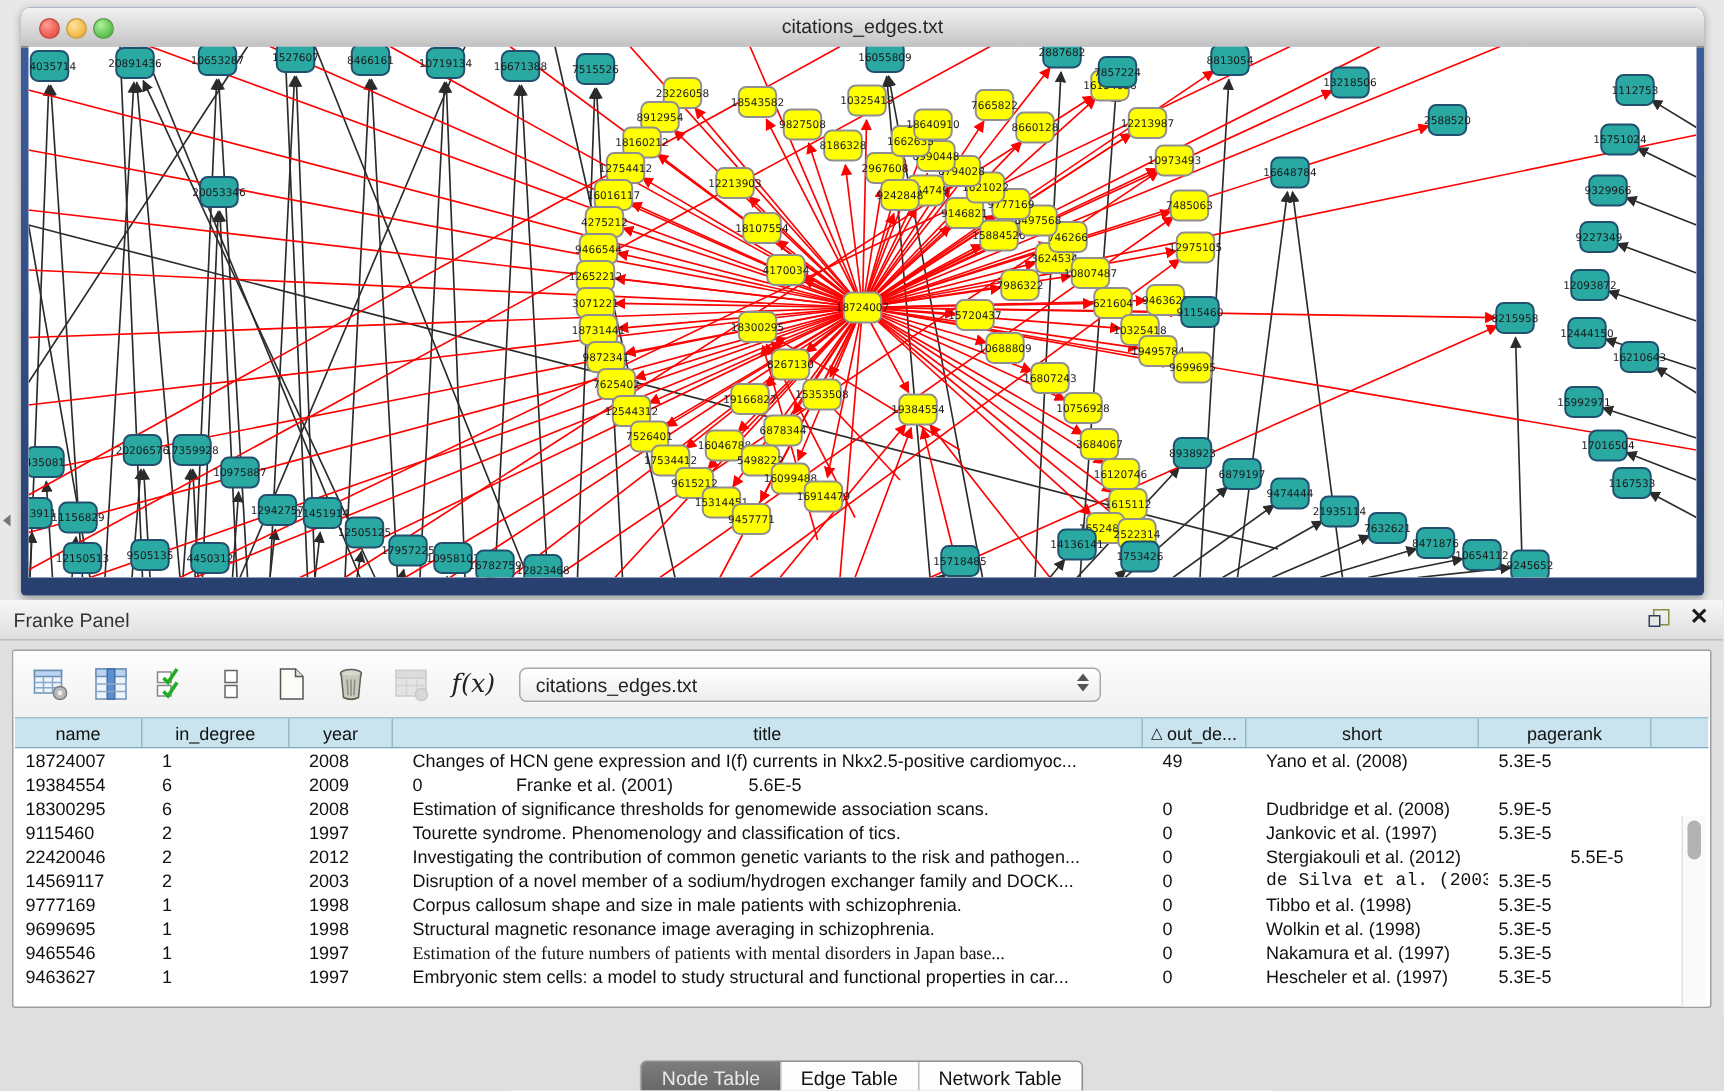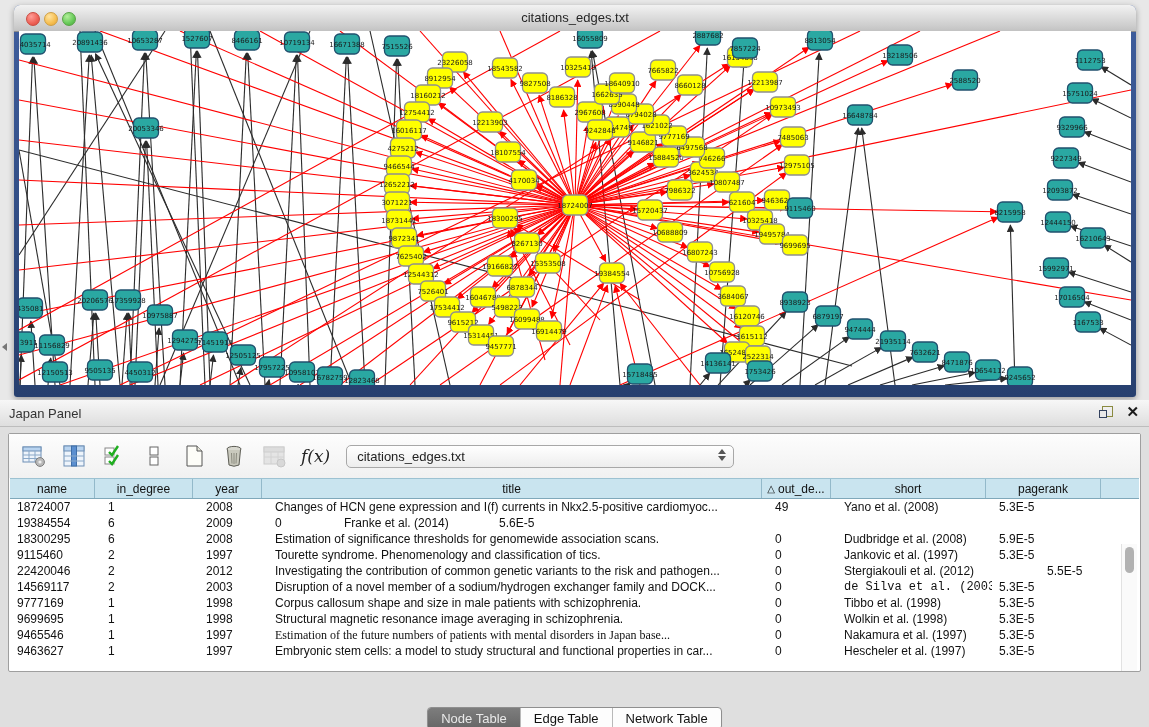--- a/index.html
+++ b/index.html
@@ -539,21 +539,21 @@
           <rect x="747.5" y="361" width="25" height="20" rx="5" fill="#2aa8a2" stroke="#20506e" stroke-width="1.3"></rect>
           <text x="760" y="373.5" text-anchor="middle" font-size="7" font-family="DejaVu Sans, sans-serif" fill="#1a1a1a">1753426</text>
           <rect x="627.5" y="364" width="25" height="20" rx="5" fill="#2aa8a2" stroke="#20506e" stroke-width="1.3"></rect>
           <text x="640" y="376.5" text-anchor="middle" font-size="7" font-family="DejaVu Sans, sans-serif" fill="#1a1a1a">15718485</text>
         </svg>
       </div>
   </div>
 
   <div id="table-panel">
     <div id="panel-titlebar">
-      <div id="panel-title">Japan Panel</div>
+      <div id="panel-title">Franke Panel</div>
       <div id="panel-float">
           <span class="sq1"></span>
           <span class="sq2"></span>
         </div>
       <div id="panel-close">✕</div>
     </div>
 
     <div id="panel-body">
       <div id="toolbar">
         <span class="tb-icon">
@@ -659,21 +659,21 @@
               <div class="gcell" style="width: 500px;">Changes of HCN gene expression and I(f) currents in Nkx2.5-positive cardiomyoc...</div>
               <div class="gcell" style="width: 69px;">49</div>
               <div class="gcell" style="width: 155px;">Yano et al. (2008)</div>
               <div class="gcell" style="width: 115px;">5.3E-5</div>
             </div>
             <div class="grow">
               <div class="gcell" style="width: 91px;">19384554</div>
               <div class="gcell" style="width: 98px;">6</div>
               <div class="gcell" style="width: 69px;">2009</div>
               <div class="gcell" style="width: 69px;">0</div>
-              <div class="gcell" style="width: 155px;">Franke et al. (2014)</div>
+              <div class="gcell" style="width: 155px;">Franke et al. (2001)</div>
               <div class="gcell" style="width: 115px;">5.6E-5</div>
             </div>
             <div class="grow">
               <div class="gcell" style="width: 91px;">18300295</div>
               <div class="gcell" style="width: 98px;">6</div>
               <div class="gcell" style="width: 69px;">2008</div>
               <div class="gcell" style="width: 500px;">Estimation of significance thresholds for genomewide association scans.</div>
               <div class="gcell" style="width: 69px;">0</div>
               <div class="gcell" style="width: 155px;">Dudbridge et al. (2008)</div>
               <div class="gcell" style="width: 115px;">5.9E-5</div>

